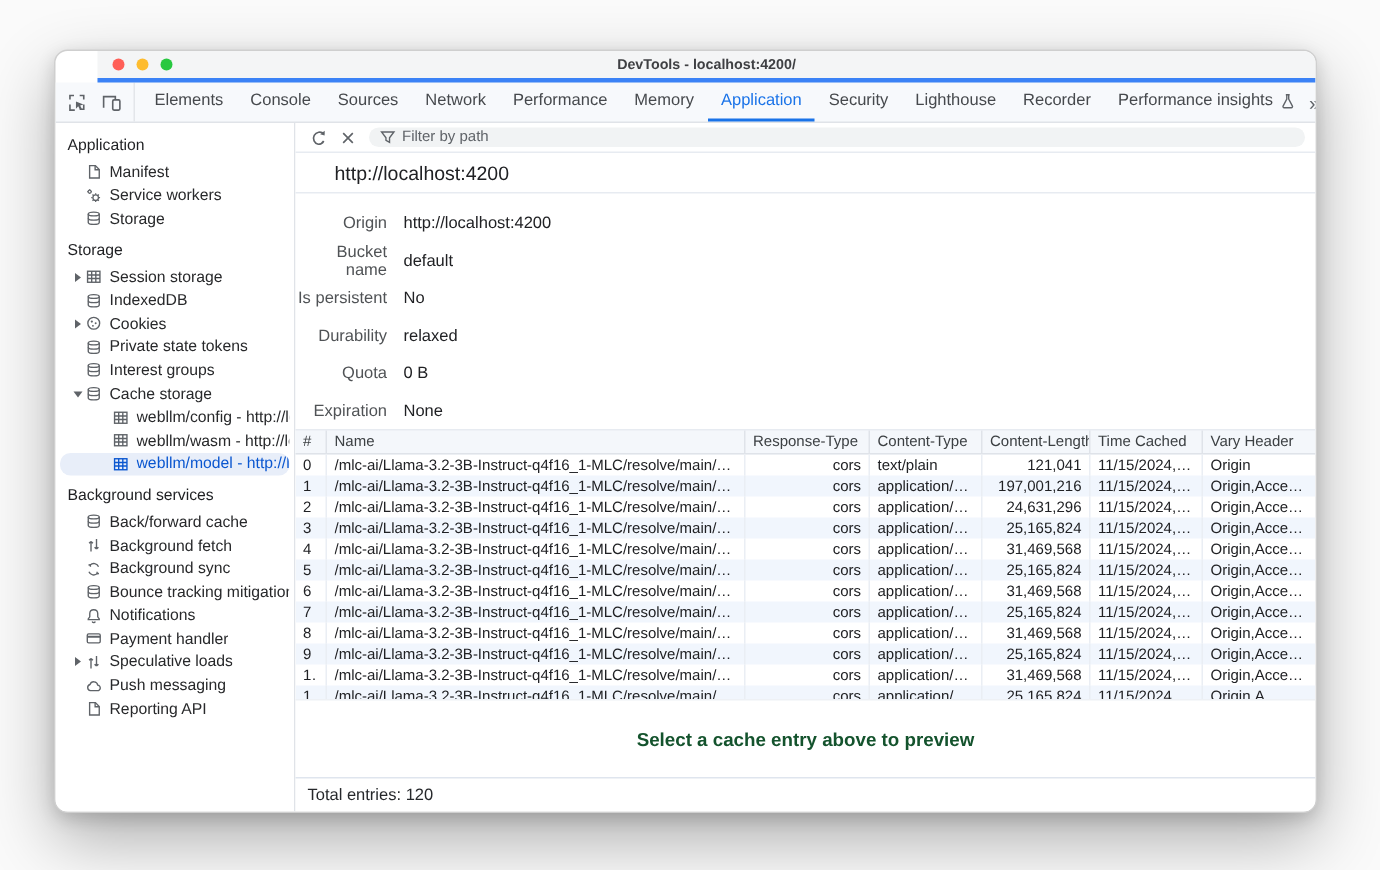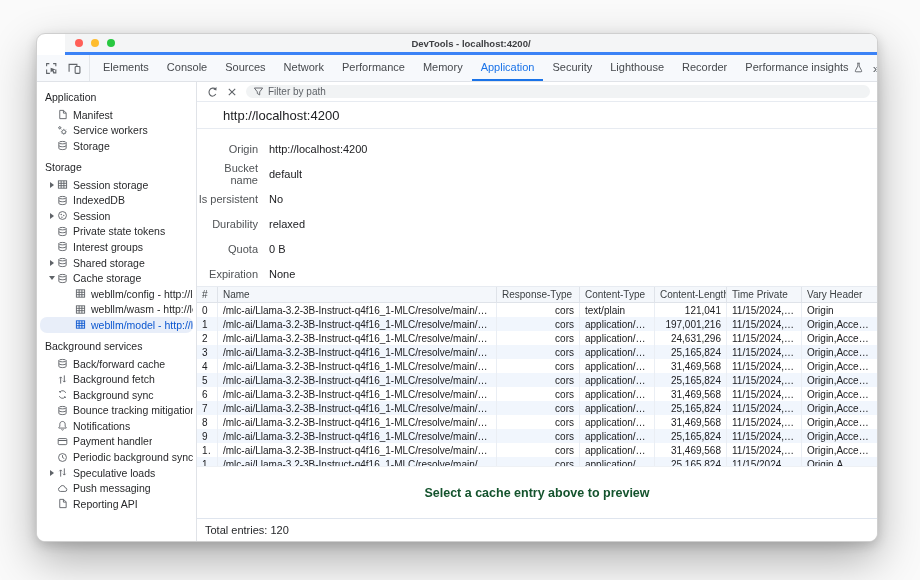--- a/index.html
+++ b/index.html
@@ -329,44 +329,35 @@
           </svg>
           <span class="side-label">IndexedDB</span>
         </div>
         <div class="side-item">
           <span class="exp">
             <span class="tri-r"></span>
           </span>
           <svg class="icon i11">
             <use href="#sym-cookie"></use>
           </svg>
-          <span class="side-label">Session</span>
+          <span class="side-label">Cookies</span>
         </div>
         <div class="side-item">
           <span class="exp"></span>
           <svg class="icon i11">
             <use href="#sym-db"></use>
           </svg>
           <span class="side-label">Private state tokens</span>
         </div>
         <div class="side-item">
           <span class="exp"></span>
           <svg class="icon i11">
             <use href="#sym-db"></use>
           </svg>
           <span class="side-label">Interest groups</span>
-        </div>
-        <div class="side-item">
-          <span class="exp">
-            <span class="tri-r"></span>
-          </span>
-          <svg class="icon i11">
-            <use href="#sym-db"></use>
-          </svg>
-          <span class="side-label">Shared storage</span>
         </div>
         <div class="side-item">
           <span class="exp">
             <span class="tri-d"></span>
           </span>
           <svg class="icon i11">
             <use href="#sym-db"></use>
           </svg>
           <span class="side-label">Cache storage</span>
         </div>
@@ -426,27 +417,20 @@
             <use href="#sym-bell"></use>
           </svg>
           <span class="side-label">Notifications</span>
         </div>
         <div class="side-item">
           <span class="exp"></span>
           <svg class="icon i11">
             <use href="#sym-card"></use>
           </svg>
           <span class="side-label">Payment handler</span>
-        </div>
-        <div class="side-item">
-          <span class="exp"></span>
-          <svg class="icon i11">
-            <use href="#sym-clock"></use>
-          </svg>
-          <span class="side-label">Periodic background sync</span>
         </div>
         <div class="side-item">
           <span class="exp">
             <span class="tri-r"></span>
           </span>
           <svg class="icon i11">
             <use href="#sym-updown"></use>
           </svg>
           <span class="side-label">Speculative loads</span>
         </div>
@@ -514,21 +498,21 @@
             <span class="detail-value">None</span>
           </div>
         </div>
 
       <div class="grid-header" id="grid-header">
           <div class="hcell">#</div>
           <div class="hcell">Name</div>
           <div class="hcell">Response-Type</div>
           <div class="hcell">Content-Type</div>
           <div class="hcell">Content-Length</div>
-          <div class="hcell">Time Private</div>
+          <div class="hcell">Time Cached</div>
           <div class="hcell">Vary Header</div>
         </div>
       <div class="grid-body" id="grid-body">
           <div class="grow">
             <div class="gcell">
               <span>0</span>
             </div>
             <div class="gcell">
               <span>/mlc-ai/Llama-3.2-3B-Instruct-q4f16_1-MLC/resolve/main/ndarray-c…</span>
             </div>

